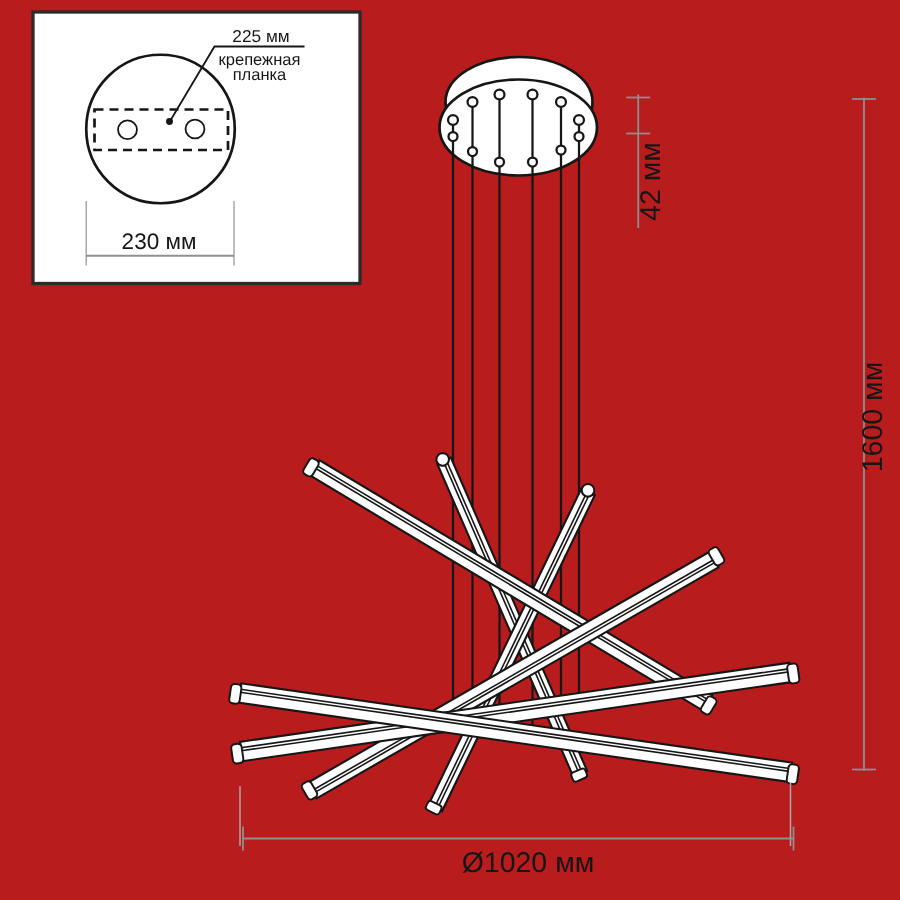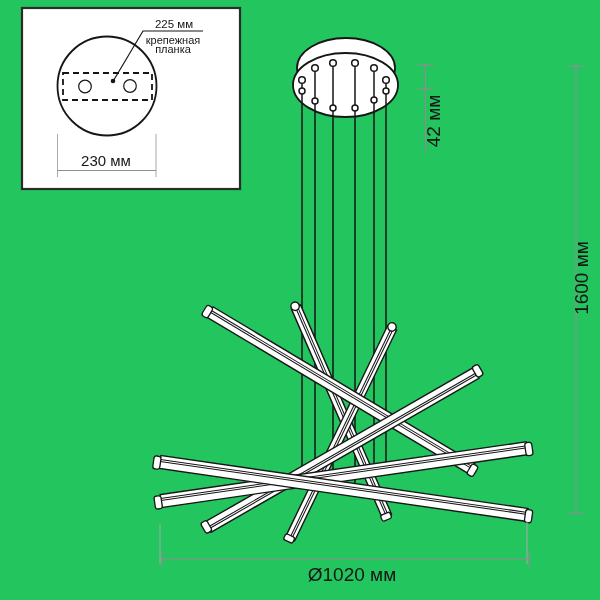--- a/index.html
+++ b/index.html
@@ -1,16 +1,16 @@
 <!DOCTYPE html>
 <html><head>
 <meta charset="utf-8">
 <style>
   html,body{margin:0;padding:0;background:#fff;}
-  .stage{position:relative;width:600px;height:600px;background:#22c55e;overflow:hidden;
+  .stage{position:relative;width:600px;height:600px;background:#b91c1c;overflow:hidden;
          font-family:"Liberation Sans", sans-serif;}
   svg{display:block;}
   .art   {stroke:#161616;fill:none;stroke-width:1.8;}
   .artfill{stroke:#161616;fill:#ffffff;stroke-width:1.8;}
   .thin  {stroke:#161616;fill:none;stroke-width:1.2;}
   .bar   {fill:#ffffff;stroke:#161616;stroke-width:1.4;}
   .edge  {stroke:#161616;stroke-width:1.05;fill:none;}
   .cap   {fill:#ffffff;stroke:#161616;stroke-width:1.3;}
   .knob  {fill:#ffffff;stroke:#161616;stroke-width:1.4;}
   .wire  {stroke:#161616;stroke-width:1.5;fill:none;}

